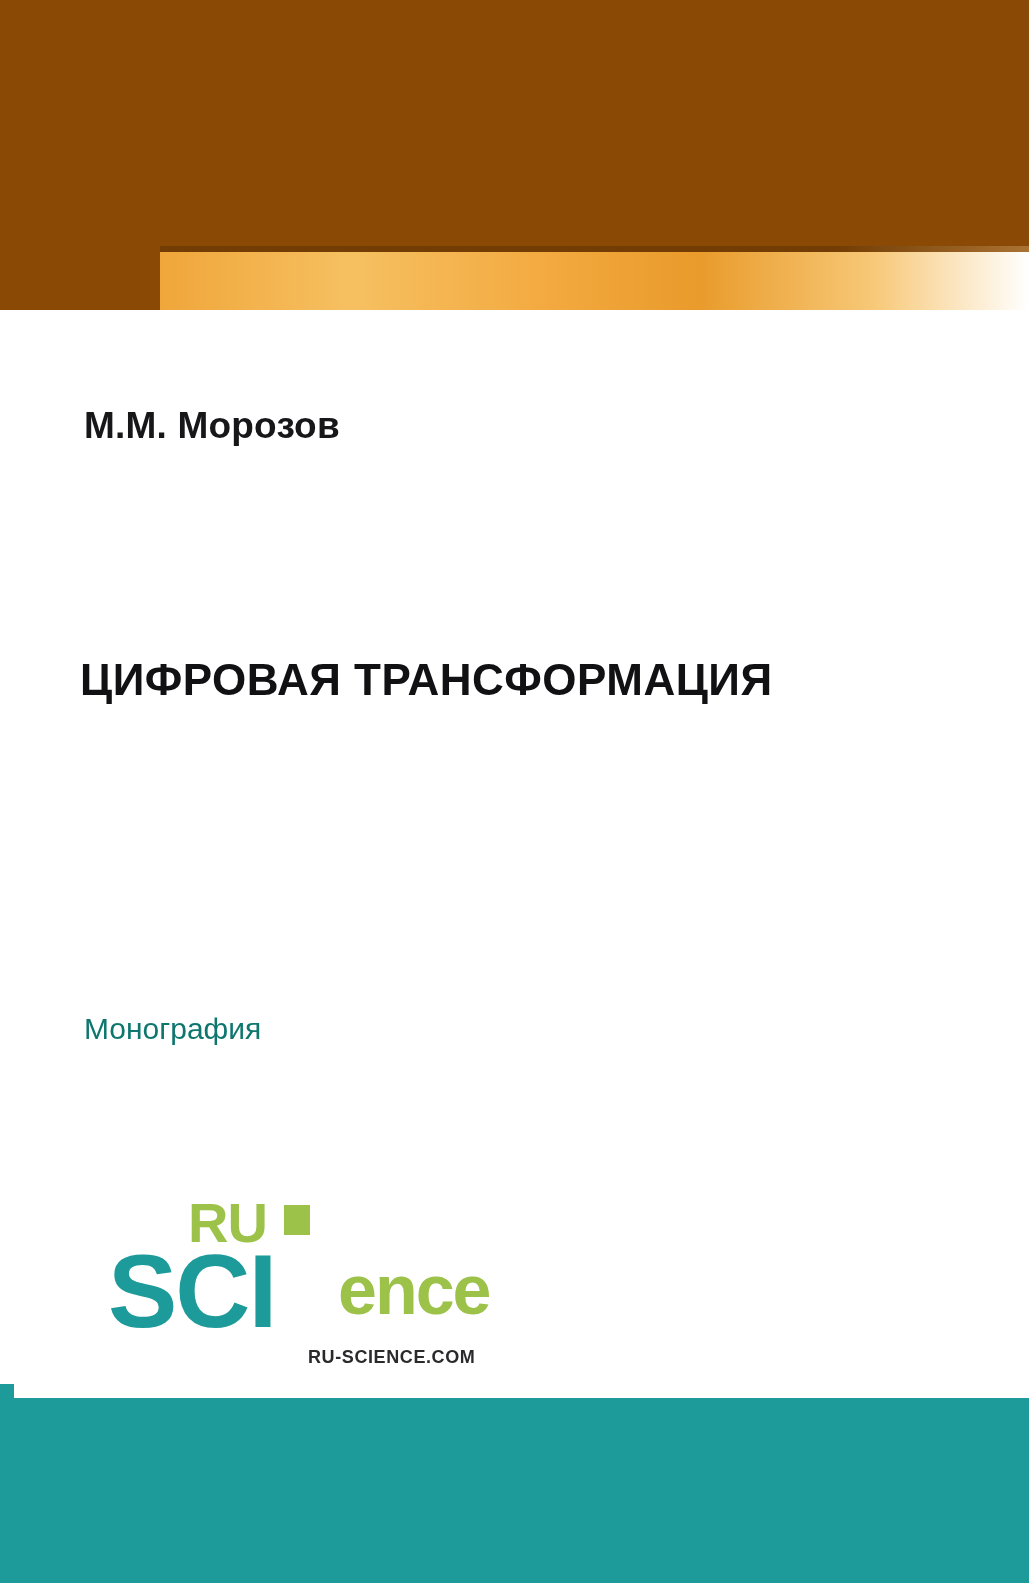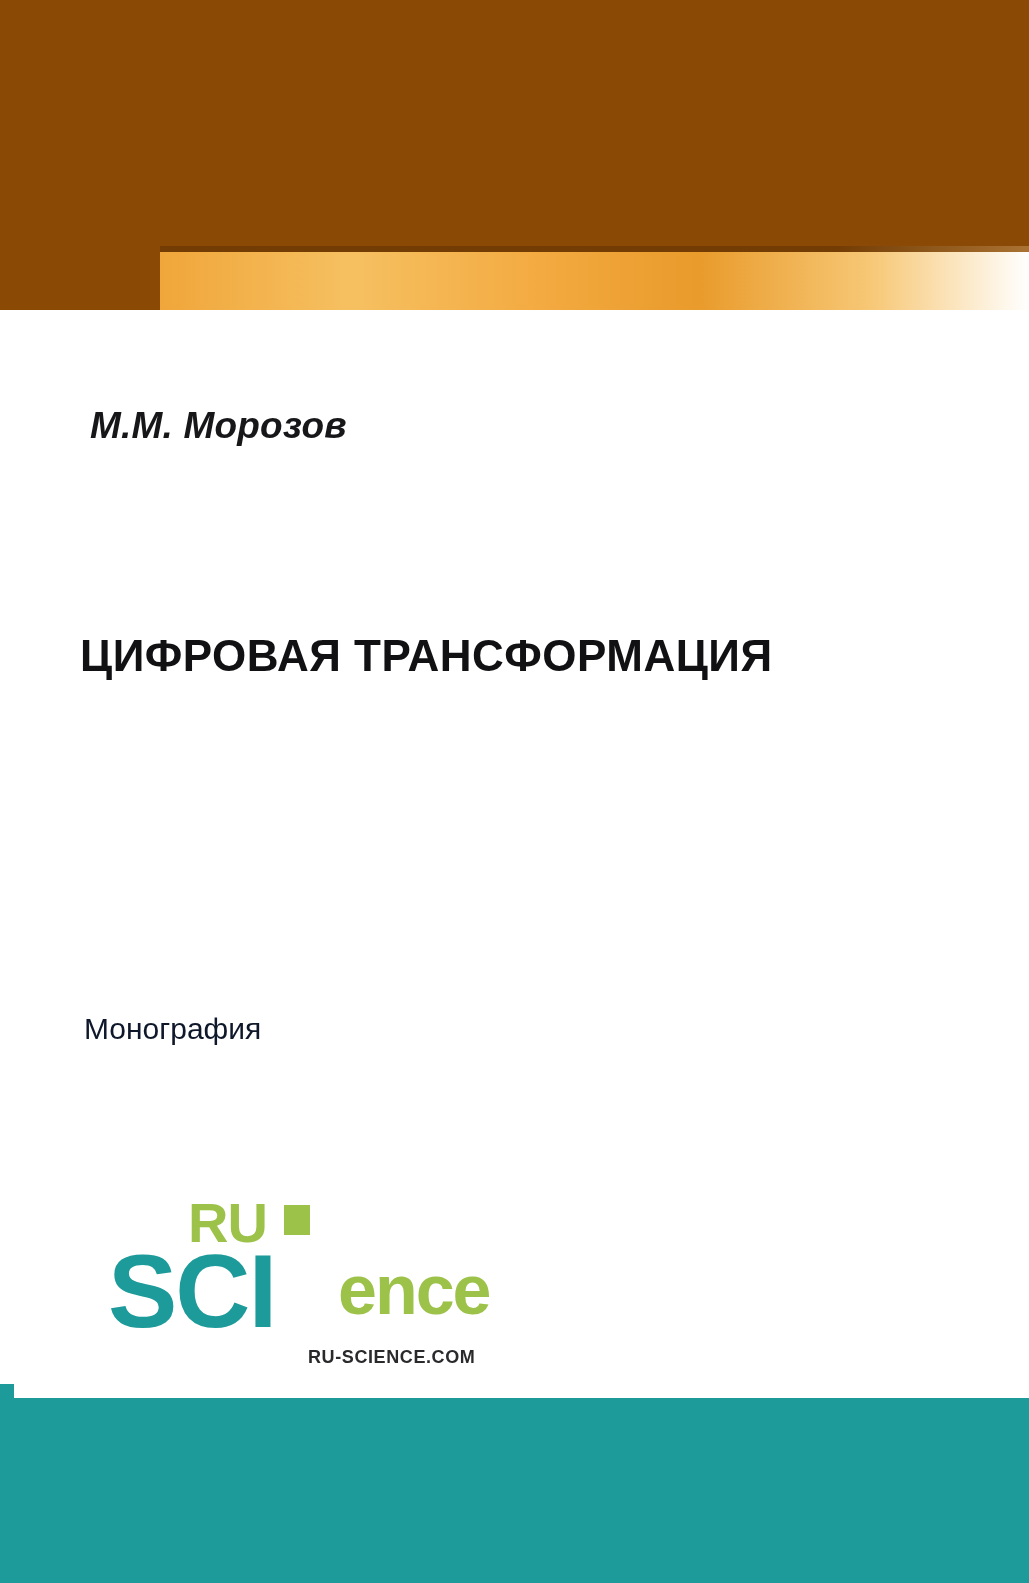--- a/index.html
+++ b/index.html
@@ -59,52 +59,52 @@
     left: 0;
     bottom: 185px;
     width: 14px;
     height: 14px;
     background: #1d9a9a;
   }
 
   
   .author {
     position: absolute;
-    left: 90px;
+    left: 84px;
     top: 405px;
     font-size: 37px;
     font-weight: bold;
     color: #17171a;
     letter-spacing: .2px;
-    font-style: italic;
   }
 
   
   .title-block {
     position: absolute;
     left: 80px;
     top: 625px;
     width: 850px;
   }
   .title-line {
     font-size: 44px;
     font-weight: bold;
     color: #111114;
     letter-spacing: .5px;
     line-height: 1.42;
     text-transform: uppercase;
+    margin-top: 24px;
   }
 
   
   .subtitle {
     position: absolute;
     left: 84px;
     top: 1012px;
     font-size: 30px;
-    color: #0f172a;
+    color: #0f766e;
   }
 
   
   .logo {
     position: absolute;
     left: 100px;
     top: 1195px;
     width: 420px;
     height: 185px;
   }

